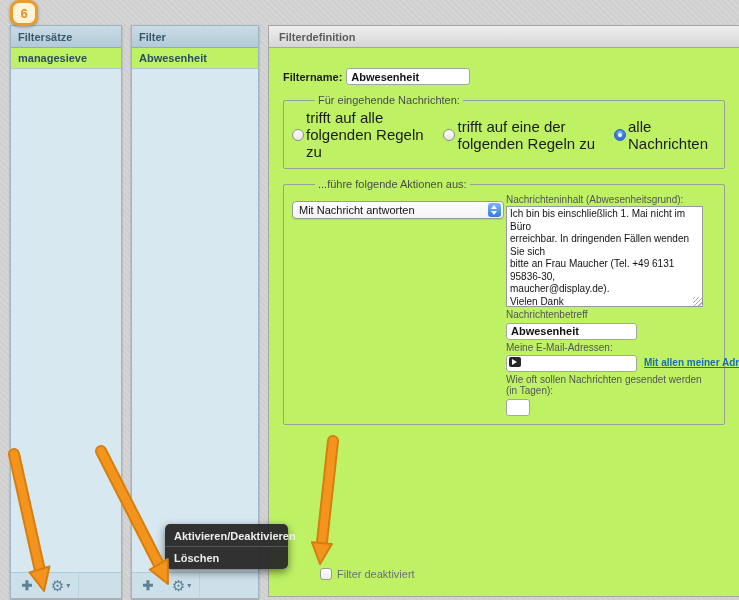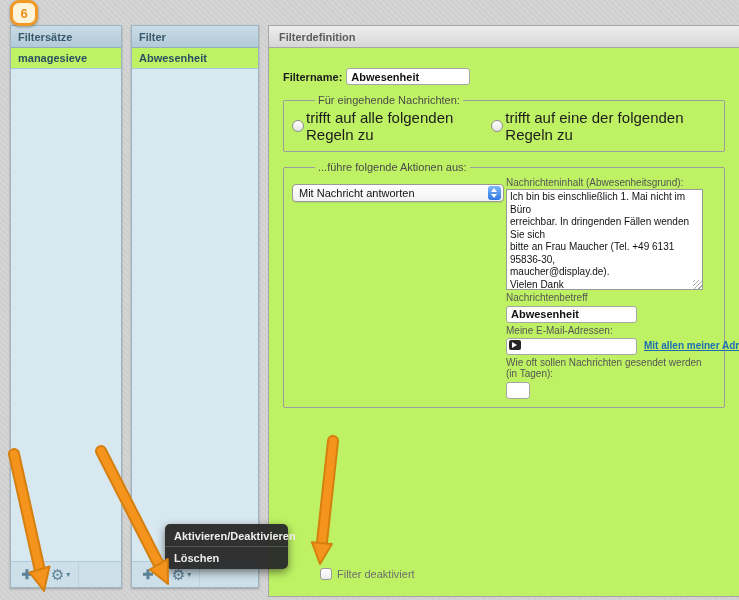--- a/index.html
+++ b/index.html
@@ -15,21 +15,21 @@
   .badge {
     position:absolute; left:10px; top:0; width:28px; height:26px; z-index:60;
     background:#fdf4da; border:3px solid #f09a26; border-radius:9px;
     color:#ec8f1b; font-size:13px; font-weight:bold;
     display:flex; align-items:center; justify-content:center;
     box-shadow:0 1px 3px rgba(0,0,0,.35);
   }
 
   
   .col {
-    position:absolute; top:25px; bottom:12px;
+    position:absolute; top:25px; bottom:1px;
     background:#d8e8f1; border:1px solid #9db5c1;
     box-shadow:0 1px 2px rgba(0,0,0,.25);
   }
   .col1 { left:10px;  width:112px; }
   .col2 { left:131px; width:128px; }
   .col-hd {
     height:22px; padding:5px 7px 0;
     background:linear-gradient(#cadce6,#b2cad7);
     border-bottom:1px solid #8fadbc;
     font-size:11px; font-weight:bold; color:#38596c;
@@ -226,20 +226,24 @@
     <fieldset class="fs">
       <legend>Für eingehende Nachrichten:</legend>
       <div class="opts">
         <span class="opt">
           <span class="radio"></span>
           <span>trifft auf alle folgenden Regeln zu</span>
         </span>
         <span class="opt">
           <span class="radio"></span>
           <span>trifft auf eine der folgenden Regeln zu</span>
+        </span>
+        <span class="opt">
+          <span class="radio checked"></span>
+          <span>alle Nachrichten</span>
         </span>
       </div>
     </fieldset>
 
     <fieldset class="fs" style="min-height:216px;">
       <legend>...führe folgende Aktionen aus:</legend>
       <div class="actions">
         <div class="act-left">
           <div class="select">
             <span>Mit Nachricht antworten</span>

